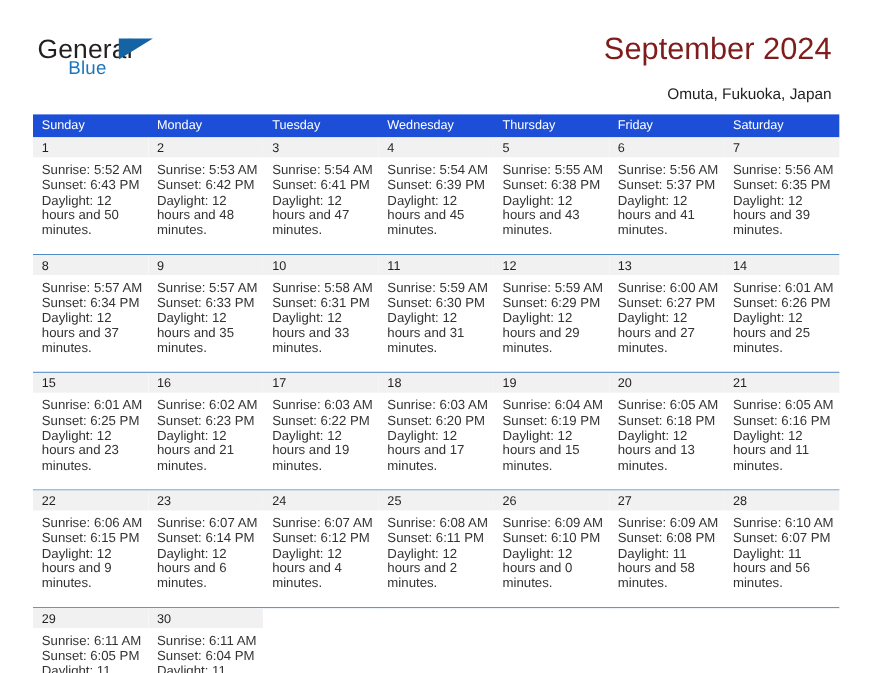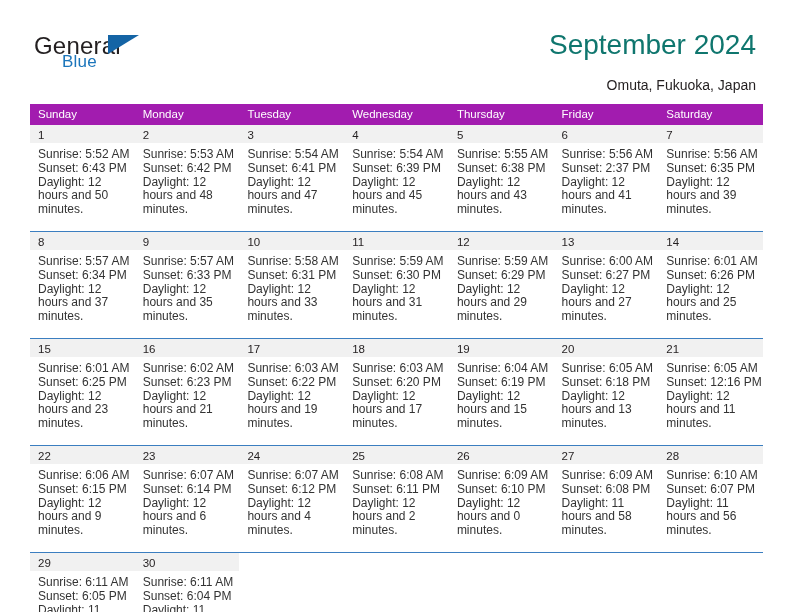--- a/index.html
+++ b/index.html
@@ -69,21 +69,21 @@
 
   .title-block {
     position: absolute;
     right: 36px;
     top: 28px;
     text-align: right;
   }
   .month-title {
     font-size: 28px;
     font-weight: normal;
-    color: #0f766e;
+    color: #7f1d1d;
     line-height: 34px;
     white-space: nowrap;
     margin-left: 18px;
   }
   .location {
     font-size: 14px;
     color: #231f20;
     line-height: 20px;
     margin-top: 13px;
     white-space: nowrap;
@@ -94,21 +94,21 @@
     position: absolute;
     left: 30px;
     top: 104px;
     width: 733px;
   }
 
   .weekday-row {
     display: flex;
     width: 733px;
     height: 21px;
-    background: #a21caf;
+    background: #1d4ed8;
   }
   .weekday {
     flex: 1 1 0;
     font-size: 11.5px;
     color: #ffffff;
     line-height: 21px;
     padding-left: 8px;
     box-sizing: border-box;
     white-space: nowrap;
   }
@@ -230,21 +230,21 @@
         <div class="day-body">
           <div>Sunrise: 5:55 AM</div>
           <div>Sunset: 6:38 PM</div>
           <div class="daylight">Daylight: 12 hours and 43 minutes.</div>
         </div>
       </div>
       <div class="day-cell filled">
         <div class="day-num-bar">6</div>
         <div class="day-body">
           <div>Sunrise: 5:56 AM</div>
-          <div>Sunset: 2:37 PM</div>
+          <div>Sunset: 5:37 PM</div>
           <div class="daylight">Daylight: 12 hours and 41 minutes.</div>
         </div>
       </div>
       <div class="day-cell filled">
         <div class="day-num-bar">7</div>
         <div class="day-body">
           <div>Sunrise: 5:56 AM</div>
           <div>Sunset: 6:35 PM</div>
           <div class="daylight">Daylight: 12 hours and 39 minutes.</div>
         </div>
@@ -356,21 +356,21 @@
         <div class="day-body">
           <div>Sunrise: 6:05 AM</div>
           <div>Sunset: 6:18 PM</div>
           <div class="daylight">Daylight: 12 hours and 13 minutes.</div>
         </div>
       </div>
       <div class="day-cell filled">
         <div class="day-num-bar">21</div>
         <div class="day-body">
           <div>Sunrise: 6:05 AM</div>
-          <div>Sunset: 12:16 PM</div>
+          <div>Sunset: 6:16 PM</div>
           <div class="daylight">Daylight: 12 hours and 11 minutes.</div>
         </div>
       </div>
     </div>
 
     <div class="week-row">
       <div class="day-cell filled">
         <div class="day-num-bar">22</div>
         <div class="day-body">
           <div>Sunrise: 6:06 AM</div>

